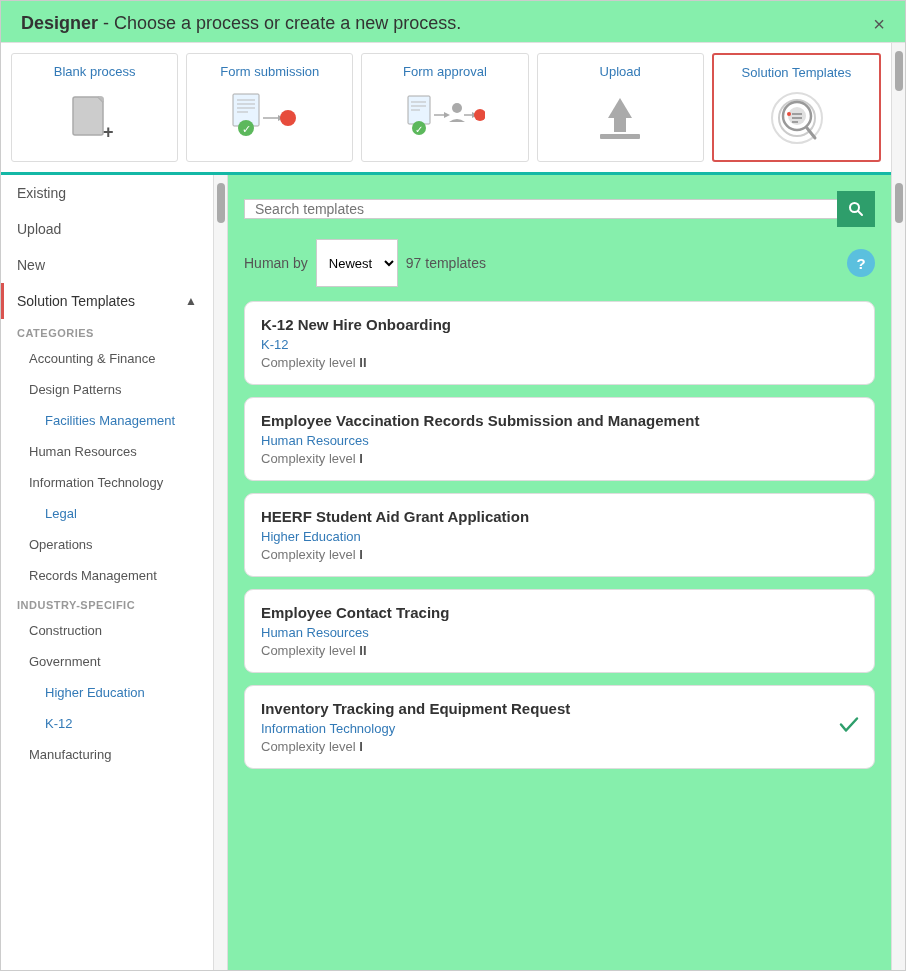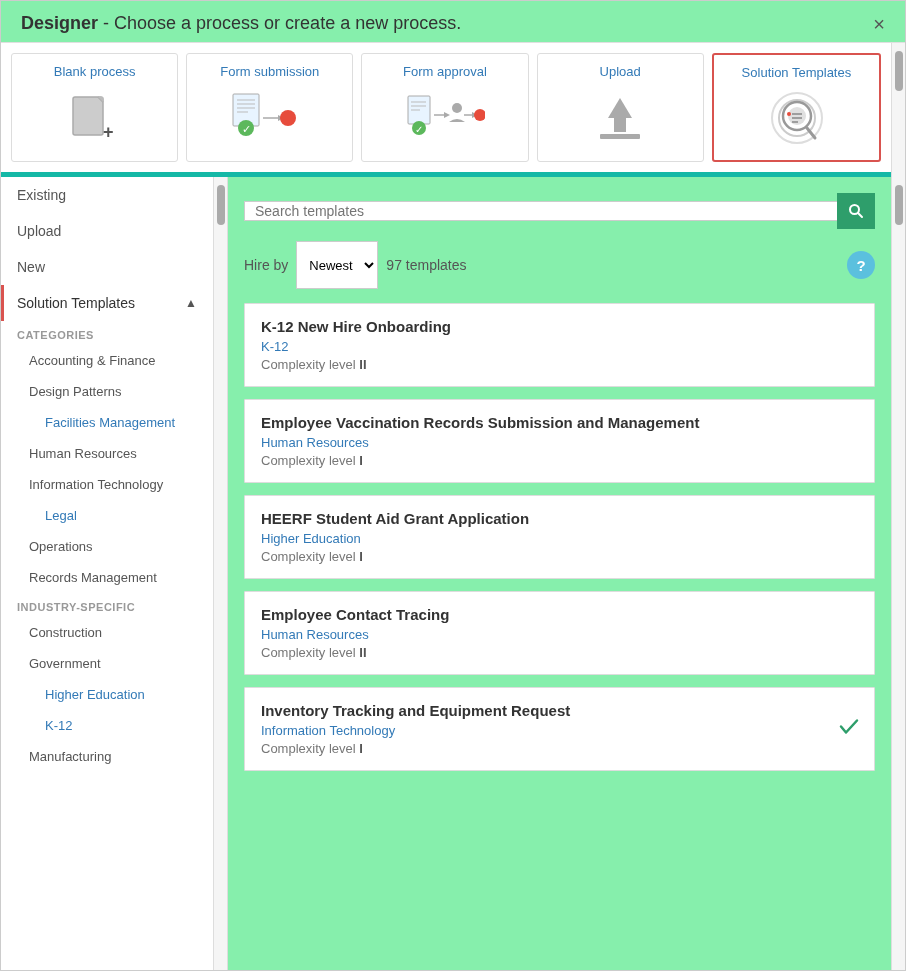--- a/index.html
+++ b/index.html
@@ -39,21 +39,21 @@
       cursor: pointer;
       color: #555;
       background: none;
       border: none;
       line-height: 1;
     }
 
     .templates-bar {
       display: flex;
       flex-direction: row;
-      border-bottom: 5px solid #14b8a6;
+      border-bottom: 3px solid #14b8a6;
       padding: 10px 10px;
       gap: 8px;
       background: #fff;
       position: relative;
     }
 
     .template-card {
       flex: 1;
       border: 1px solid #ddd;
       border-radius: 3px;
@@ -229,21 +229,21 @@
     }
 
     .template-list {
       display: flex;
       flex-direction: column;
       gap: 0;
     }
 
     .template-item {
       border: 1px solid #ddd;
-      border-radius: 1px;
+      border-radius: 9px;
       padding: 14px 16px;
       margin-bottom: 12px;
       cursor: pointer;
       background: #fff;
       position: relative;
     }
 
     .template-item-title {
       font-size: 15px;
       font-weight: bold;
@@ -476,21 +476,21 @@
         <input class="search-input" type="text" placeholder="Search templates" style="">
         <button class="search-btn">
           <svg width="16" height="16" viewBox="0 0 16 16" fill="white">
             <circle cx="6.5" cy="6.5" r="4.5" fill="none" stroke="white" stroke-width="2"></circle>
             <line x1="10" y1="10" x2="14" y2="14" stroke="white" stroke-width="2" stroke-linecap="round"></line>
           </svg>
         </button>
       </div>
 
       <div class="sort-bar">
-        <span class="sort-label">Hire by</span>
+        <span class="sort-label">Human by</span>
         <select class="sort-select">
           <option>Newest</option>
           <option>Oldest</option>
           <option>A-Z</option>
           <option>Z-A</option>
         </select>
         <span class="sort-count">97 templates</span>
         <button class="help-btn">?</button>
       </div>
 

